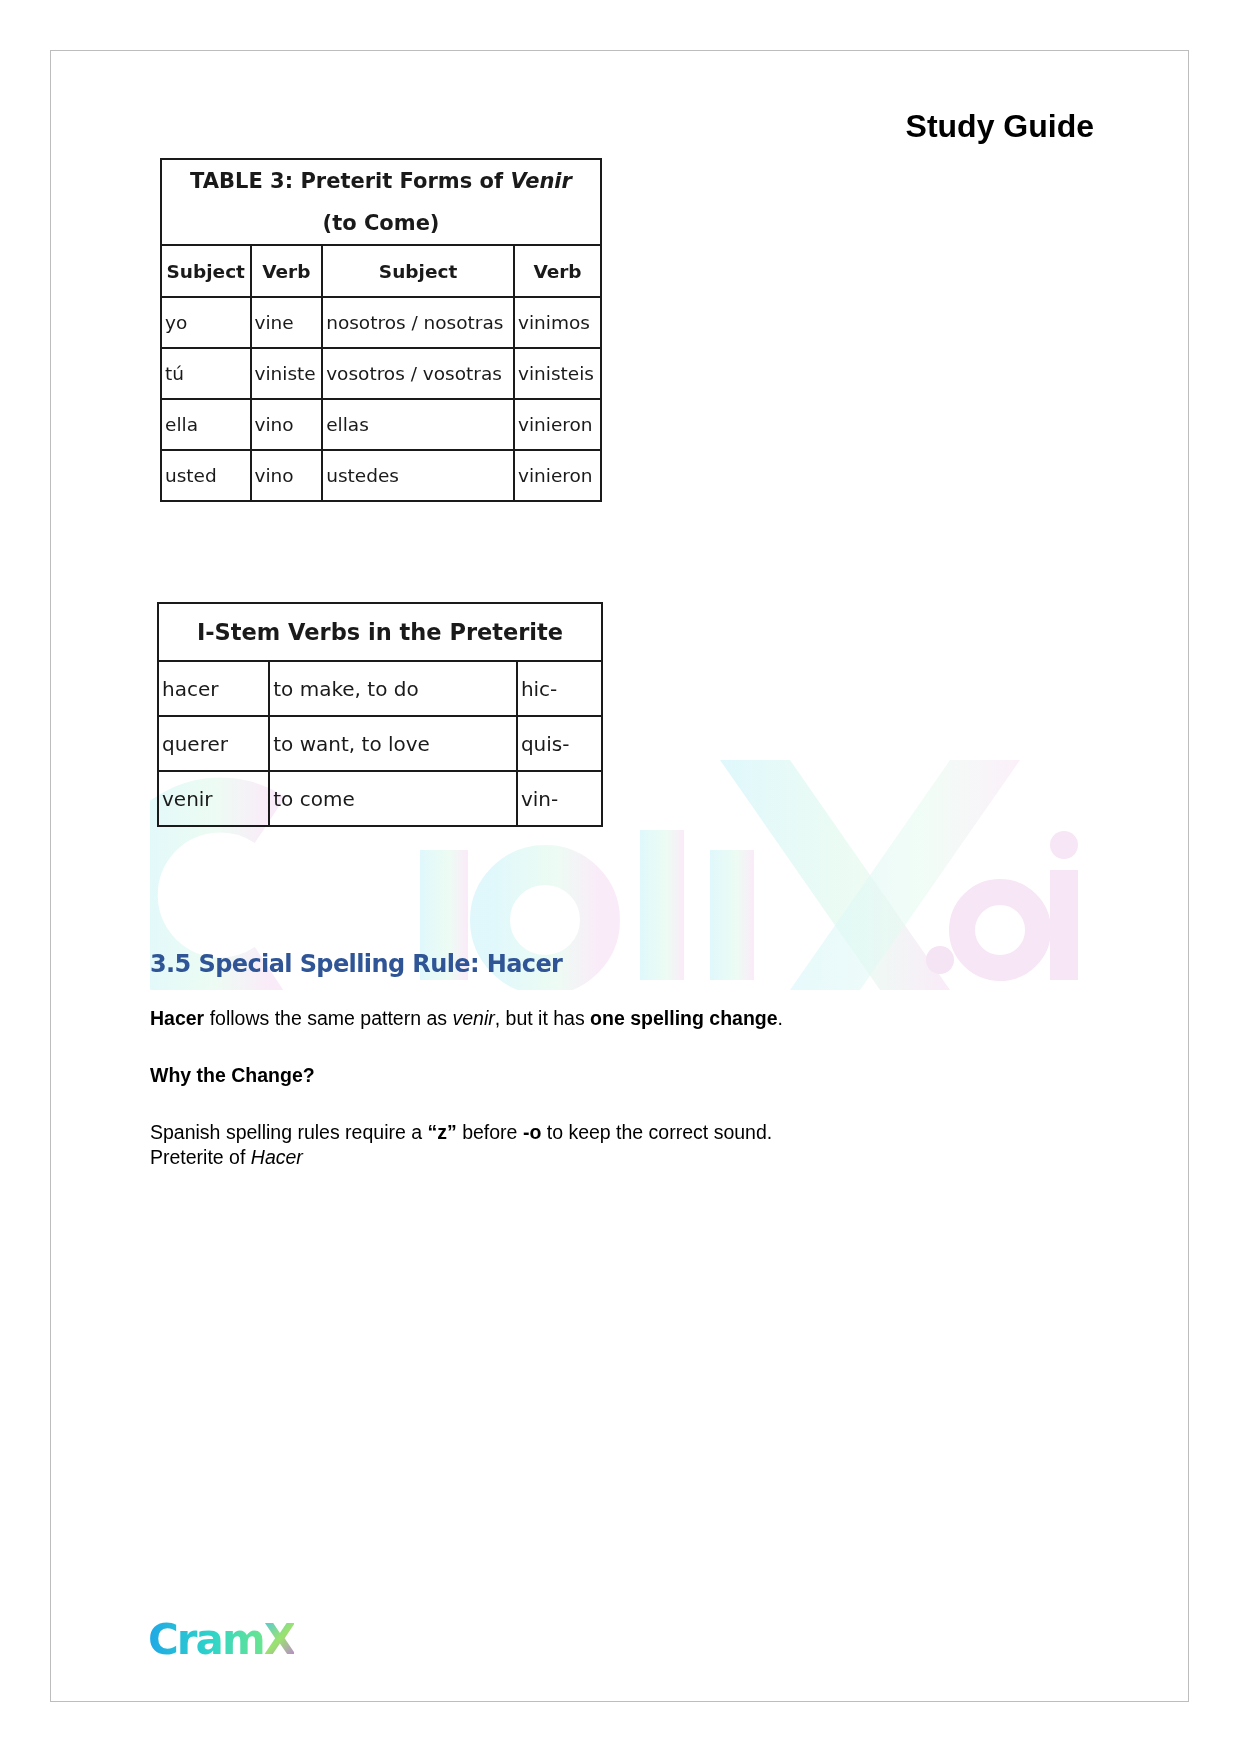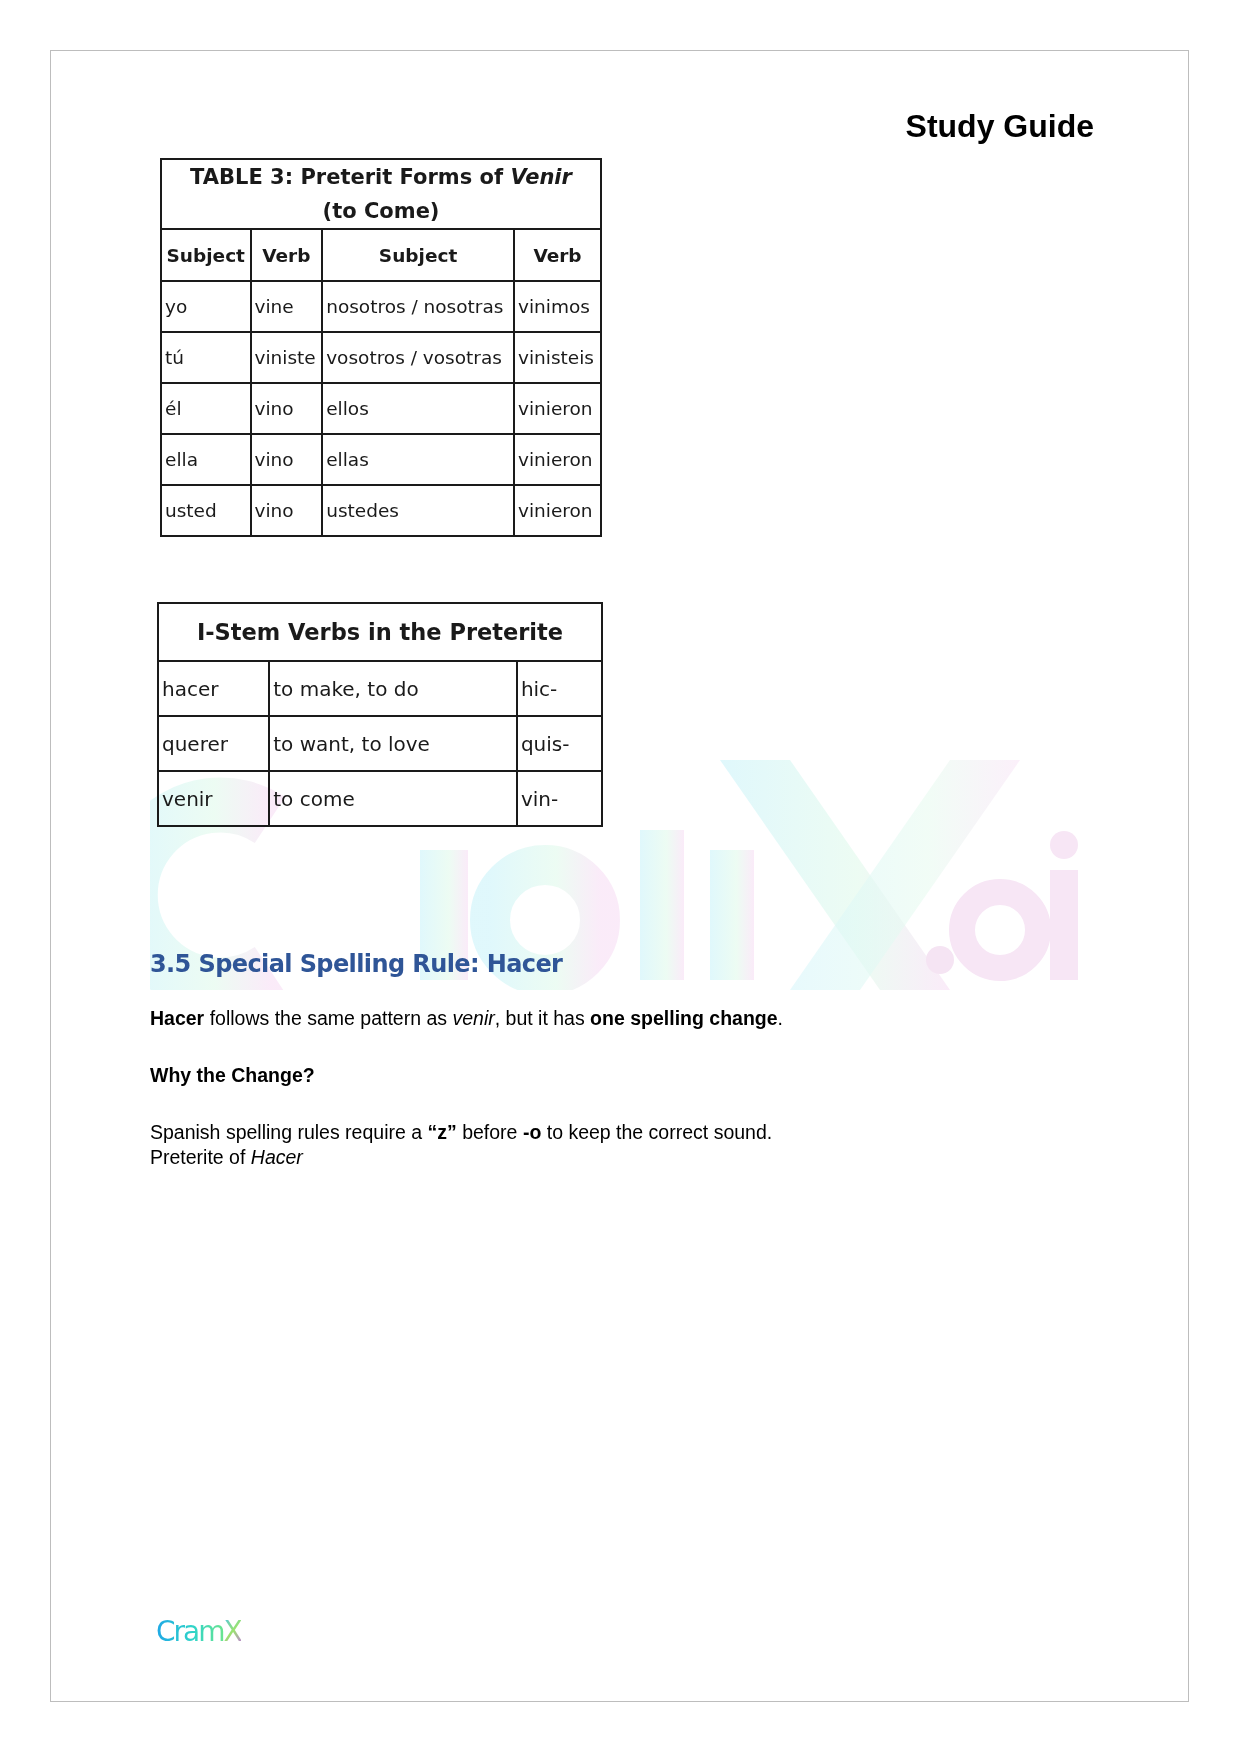--- a/index.html
+++ b/index.html
@@ -5,36 +5,36 @@
   html, body { margin: 0; padding: 0; background: #ffffff; }
   body { width: 1241px; height: 1754px; position: relative; overflow: hidden; font-family: "Liberation Sans", sans-serif; color: #000; }
   .page-border { position: absolute; left: 50px; top: 50px; width: 1139px; height: 1652px; border: 1.5px solid #bdbdbd; box-sizing: border-box; }
   .header-title { position: absolute; right: 147px; top: 88px; font-size: 32px; font-weight: bold; font-family: "Liberation Sans", sans-serif; margin-top: 20px; }
 
   .watermark { position: absolute; left: 150px; top: 760px; width: 950px; height: 230px; pointer-events: none; }
 
   table.doc { position: absolute; border-collapse: collapse; font-family: "DejaVu Sans", sans-serif; color: #1a1a1a; z-index: 2; background: transparent; }
   table.doc td, table.doc th { border: 2px solid #1a1a1a; padding: 0 3px; text-align: left; white-space: nowrap; }
   #t1 { left: 160px; top: 158px; width: 442px; font-size: 18.5px; }
-  #t1 .title { text-align: center; font-weight: bold; font-size: 21px; line-height: 34px; padding: 0 22px; white-space: normal; height: 60px; }
+  #t1 .title { text-align: center; font-weight: bold; font-size: 21px; line-height: 42px; padding: 0 22px; white-space: normal; height: 60px; }
   #t1 th { font-weight: bold; height: 50px; text-align: center; }
   #t1 td { height: 49px; }
   #t2 { left: 157px; top: 602px; width: 446px; font-size: 20px; padding-left: 34px; }
   #t2 .title { text-align: center; font-weight: bold; font-size: 22.5px; height: 56px; }
   #t2 th { font-weight: bold; height: 53px; }
   #t2 td { height: 53px; }
 
   .section-heading { position: absolute; left: 150px; top: 950px; font-family: "DejaVu Sans", sans-serif; font-size: 24px; font-weight: bold; color: #2f5597; letter-spacing: -0.6px; z-index: 2; }
   .para { position: absolute; left: 150px; font-size: 19.5px; font-family: "Liberation Sans", sans-serif; z-index: 2; }
   .p1 { top: 1007px; }
   .p2 { top: 1064px; font-weight: bold; }
   .p3 { top: 1121px; }
   .p4 { top: 1146px; font-weight: normal; }
 
-  .logo { position: absolute; left: 156px; top: 1615px; font-family: "DejaVu Sans", sans-serif; font-weight: normal; font-size: 28px; letter-spacing: -2px; }
+  .logo { position: absolute; left: 148px; top: 1615px; font-family: "DejaVu Sans", sans-serif; font-weight: bold; font-size: 42px; letter-spacing: -2px; }
   .logo .cram { background: linear-gradient(90deg, #1fa8e6, #2fd4c8 55%, #6be58f); -webkit-background-clip: text; background-clip: text; color: transparent; }
   .logo .x { background: linear-gradient(135deg, #46c4ee, #9be36f 50%, #c46ee8); -webkit-background-clip: text; background-clip: text; color: transparent; }
 </style>
 </head>
 <body>
 
 <div class="page-border"></div>
 
 <div class="header-title">Study Guide</div>
 
@@ -78,26 +78,20 @@
     <td>yo</td>
     <td>vine</td>
     <td>nosotros / nosotras</td>
     <td>vinimos</td>
   </tr>
   <tr>
     <td>tú</td>
     <td>viniste</td>
     <td>vosotros / vosotras</td>
     <td>vinisteis</td>
-  </tr>
-  <tr>
-    <td>él</td>
-    <td>vino</td>
-    <td>ellos</td>
-    <td>vinieron</td>
   </tr>
   <tr>
     <td>ella</td>
     <td>vino</td>
     <td>ellas</td>
     <td>vinieron</td>
   </tr>
   <tr>
     <td>usted</td>
     <td>vino</td>

